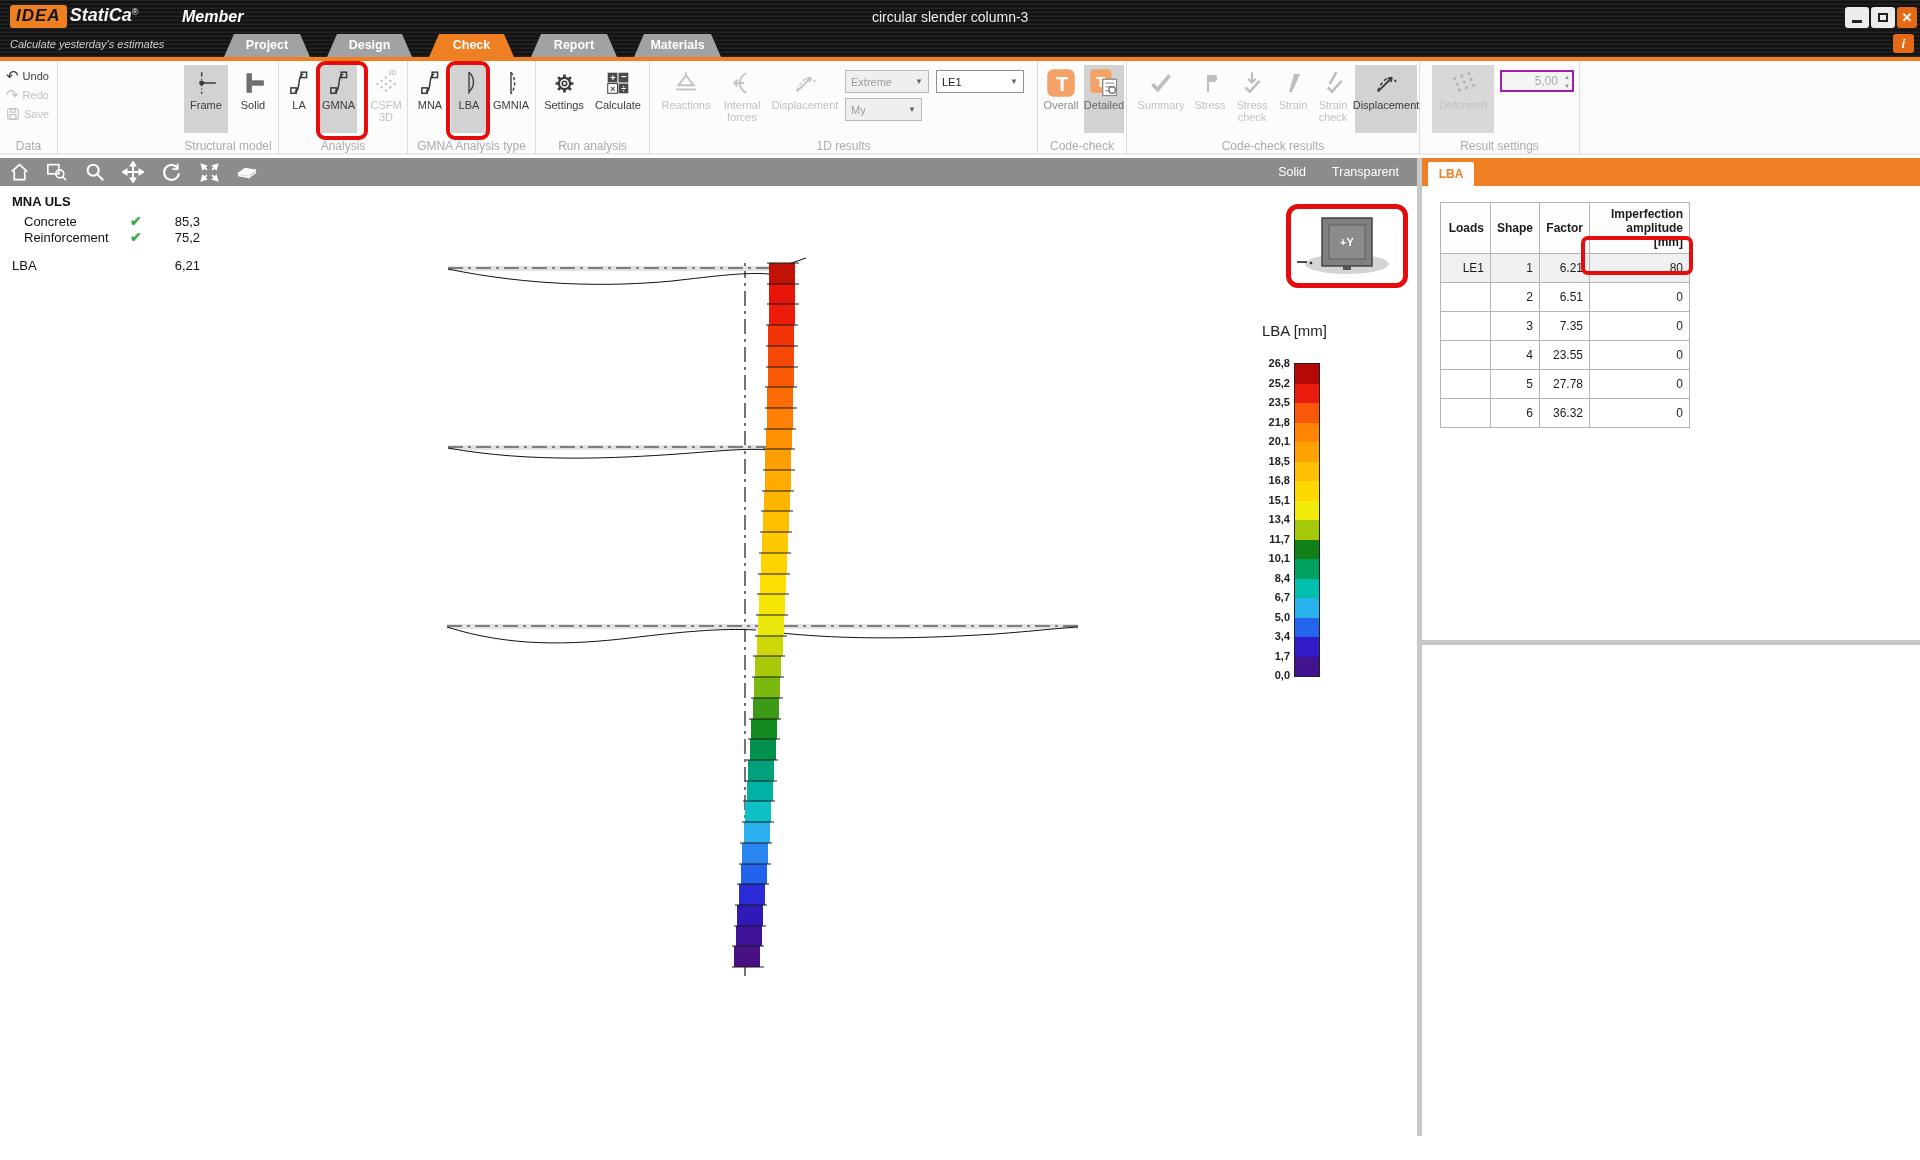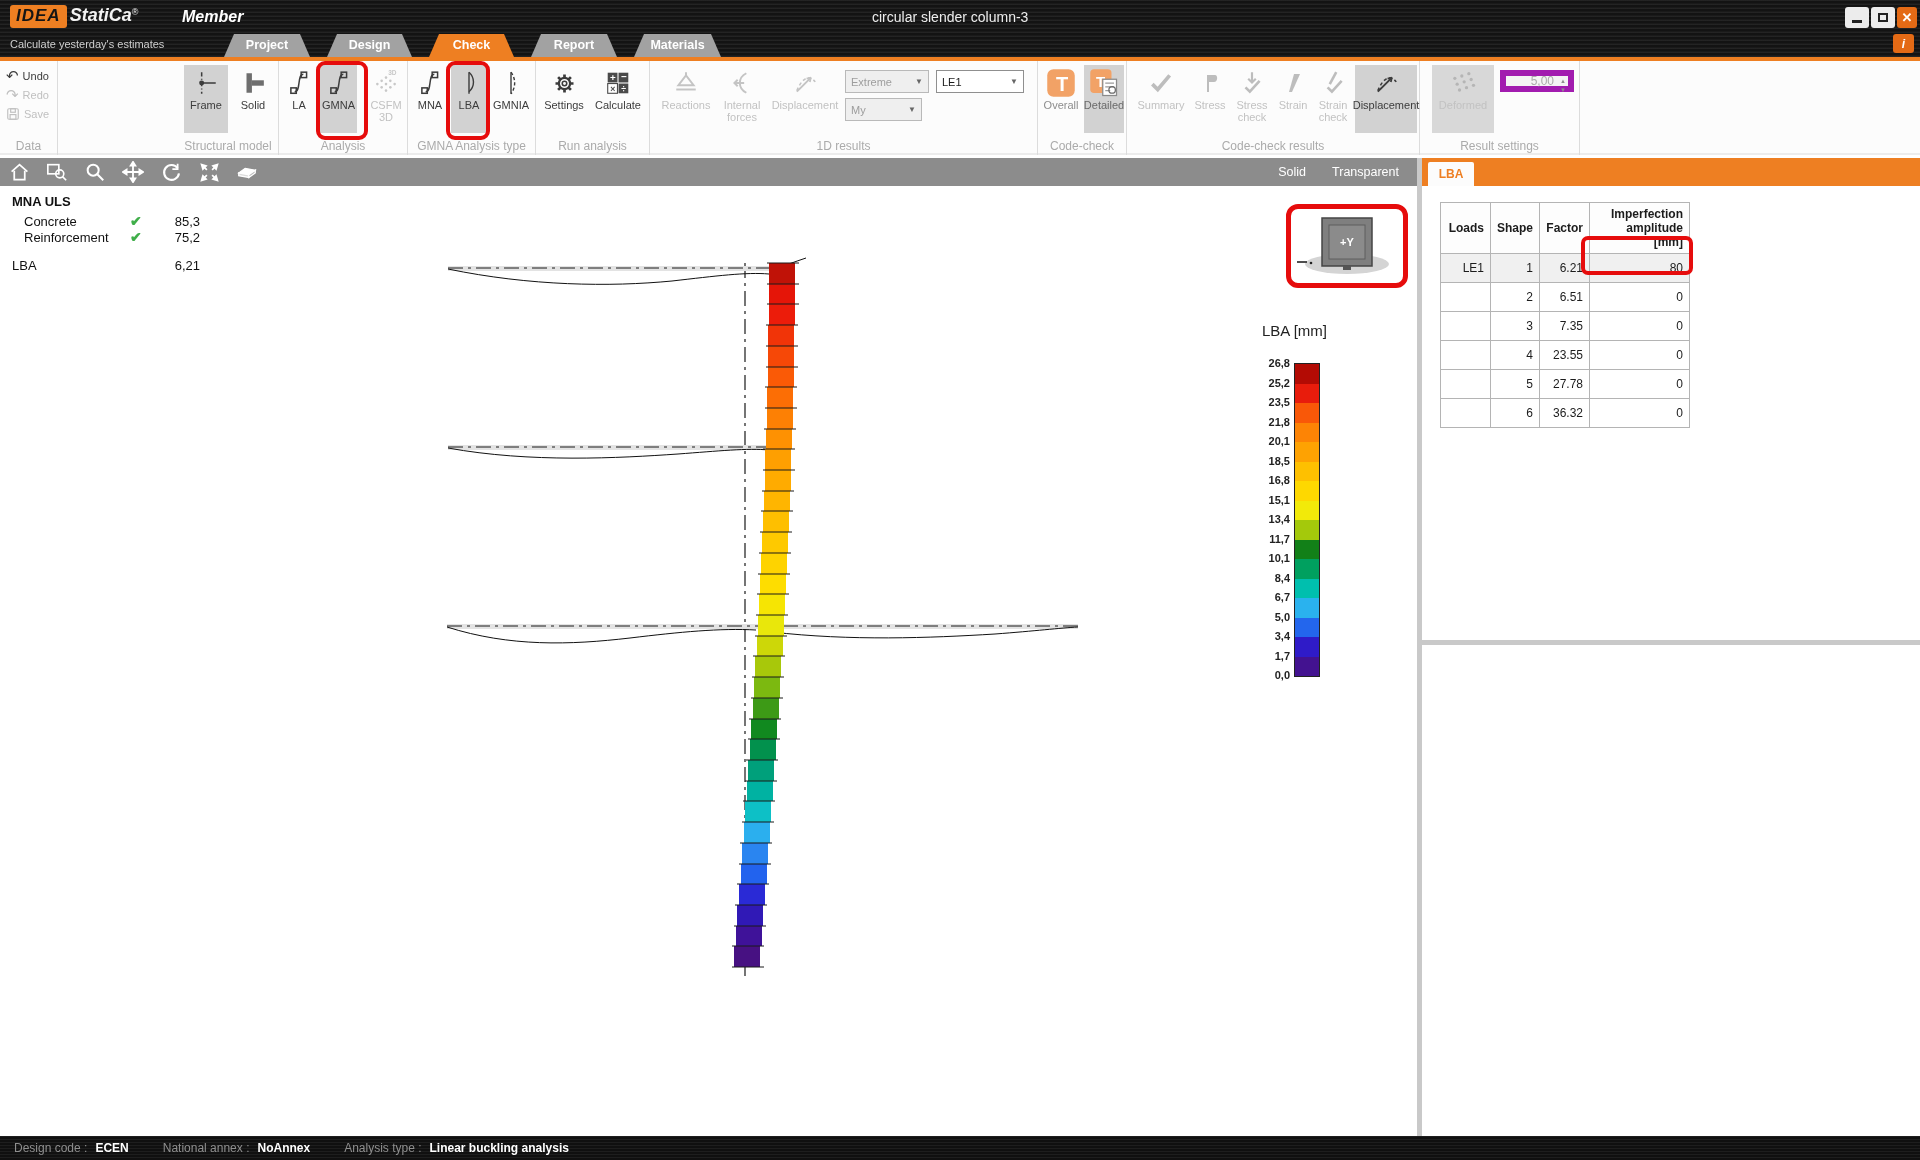--- a/index.html
+++ b/index.html
@@ -10,21 +10,21 @@
   
   .titlebar { position:absolute; top:0; left:0; width:1920px; height:57px;
     background:#131313 repeating-linear-gradient(180deg, rgba(255,255,255,.07) 0 1px, rgba(0,0,0,0) 1px 3px, rgba(255,255,255,.03) 3px 4px); }
   .accent-stripe { position:absolute; top:57px; left:0; width:1920px; height:4px; background:#ee7f22; }
   .logo { position:absolute; left:10px; top:5px; white-space:nowrap; }
   .logo-idea { display:inline-block; background:#ee7f22; color:#151515; font-weight:bold; font-style:italic;
     font-size:17px; padding:1px 6px 2px 6px; border-radius:3px; letter-spacing:1px; }
   .logo-statica { color:#f2f2f2; font-weight:bold; font-style:italic; font-size:18px; margin-left:3px; }
   .logo-reg { color:#f2f2f2; font-size:9px; vertical-align:super; }
   .logo-product { position:absolute; left:182px; top:8px; color:#fff; font-weight:bold; font-style:italic; font-size:16px; }
-  .tagline { position:absolute; left:10px; top:38px; color:#cfcfcf; font-size:11px; }
+  .tagline { position:absolute; left:10px; top:38px; color:#cfcfcf; font-style:italic; font-size:11px; }
   .win-title { position:absolute; left:872px; top:9px; color:#ededed; font-size:14px; }
   .winbtn { position:absolute; top:7px; width:24px; height:21px; border-radius:3px; display:flex; align-items:center; justify-content:center; cursor:default; }
   .winbtn.min { left:1845px; background:#ececec; } .winbtn.min b{ width:10px; height:0; border-bottom:3px solid #222; display:block; margin-top:8px;}
   .winbtn.max { left:1876px; background:#ececec; } .winbtn.max b{ width:10px; height:9px; border:2px solid #222; display:block;}
   .winbtn.close { left:1890px; top:7px; background:#e46a15; color:#fff; font-weight:bold; font-size:13px; }
   .winbtn.max { left:1876px; }
   .winbtn.info { left:1893px; top:34px; width:21px; height:19px; background:#e46a15; color:#fff; font-weight:bold; font-size:12px; font-style:italic; }
 
   
   .tab { position:absolute; top:34px; height:23px; color:#fff; font-weight:bold; font-size:12.5px;
@@ -39,21 +39,21 @@
   .rbtn { position:absolute; top:4px; height:68px; display:flex; flex-direction:column; align-items:center; justify-content:flex-start; font-size:11px; color:#3c3c3c; text-align:center; line-height:12px; cursor:default; }
   .rbtn .ic { height:32px; display:flex; align-items:center; justify-content:center; margin-top:2px; }
   .rbtn.sel { background:#d2d2d2; }
   .rbtn.dis { color:#c2c2c2; }
   .smallbtn { position:absolute; left:6px; display:flex; align-items:center; gap:4px; font-size:11px; color:#3c3c3c; }
   .smallbtn.dis { color:#c0c0c0; }
   .smallbtn .g { font-size:15px; line-height:14px; }
   .dd { position:absolute; height:23px; border:1px solid #b9b9b9; background:#efefef; color:#9d9d9d; font-size:11px; display:flex; align-items:center; padding:0 5px; justify-content:space-between; }
   .dd.en { background:#fff; border-color:#8f8f8f; color:#1c1c1c; }
   .dd .arr { font-size:8px; color:#666; margin-left:6px; }
-  .spin { position:absolute; height:22px; border:6px solid #a21caf; background:#f4f4f4; color:#ababab; font-size:12px; display:flex; align-items:center; justify-content:flex-end; padding:0 14px 0 6px; }
+  .spin { position:absolute; height:22px; border:2px solid #a21caf; background:#f4f4f4; color:#ababab; font-size:12px; display:flex; align-items:center; justify-content:flex-end; padding:0 14px 0 6px; }
   .spin .arrs { position:absolute; right:2px; top:1px; display:flex; flex-direction:column; font-size:6px; color:#8f8f8f; line-height:9px; }
   .redbox { position:absolute; border:4px solid #e60c0c; border-radius:9px; pointer-events:none; }
 
   
   .vtoolbar { position:absolute; top:158px; left:0; width:1417px; height:28px; background:#8c8c8c; display:flex; align-items:center; }
   .vtb-ic { width:38px; height:28px; display:flex; align-items:center; justify-content:center; }
   .vtb-right { position:absolute; right:18px; top:0; height:28px; display:flex; gap:26px; align-items:center; color:#fff; font-size:12.5px; }
   .lba-tabbar { position:absolute; top:158px; left:1422px; width:498px; height:28px; background:#ee7f22; }
   .lba-tab { position:absolute; left:6px; top:4px; width:46px; height:24px; background:#fcfcfc; color:#ee7f22; font-weight:bold; font-size:12px; text-align:center; line-height:24px; border-radius:2px 2px 0 0; }
   .vdivider { position:absolute; left:1417px; top:158px; width:5px; height:978px; background:#c9c9c9; }
@@ -768,24 +768,14 @@
             <td>36.32</td>
             <td>0</td>
           </tr>
         </tbody>
       </table>
       <div class="redbox" style="left:141px;top:34px;width:112px;height:39px;border-radius:7px"></div>
     </div>
     <div class="rp-divider"></div>
   </div>
 
-  <div class="statusbar">
-    <span class="sl">Design code :</span>
-    <span class="sv">ECEN</span>
-    <span class="gap"></span>
-    <span class="sl">National annex :</span>
-    <span class="sv">NoAnnex</span>
-    <span class="gap"></span>
-    <span class="sl">Analysis type :</span>
-    <span class="sv">Linear buckling analysis</span>
-  </div>
 
 </div>
 
 </body></html>

